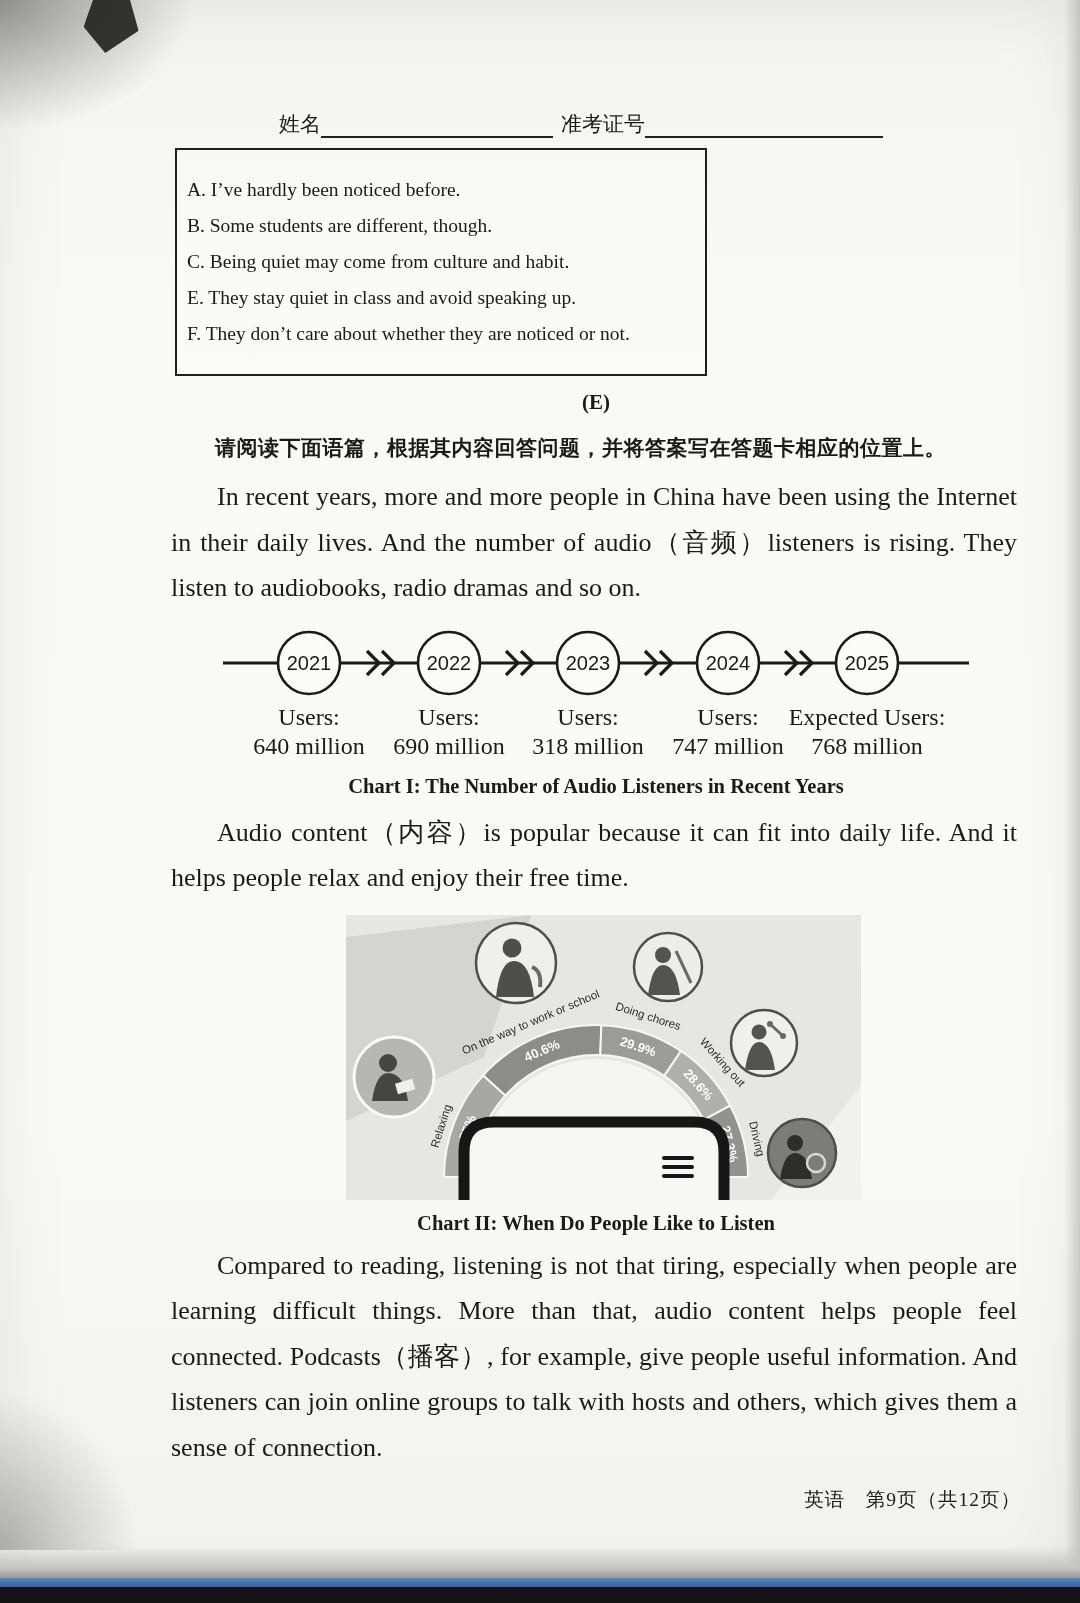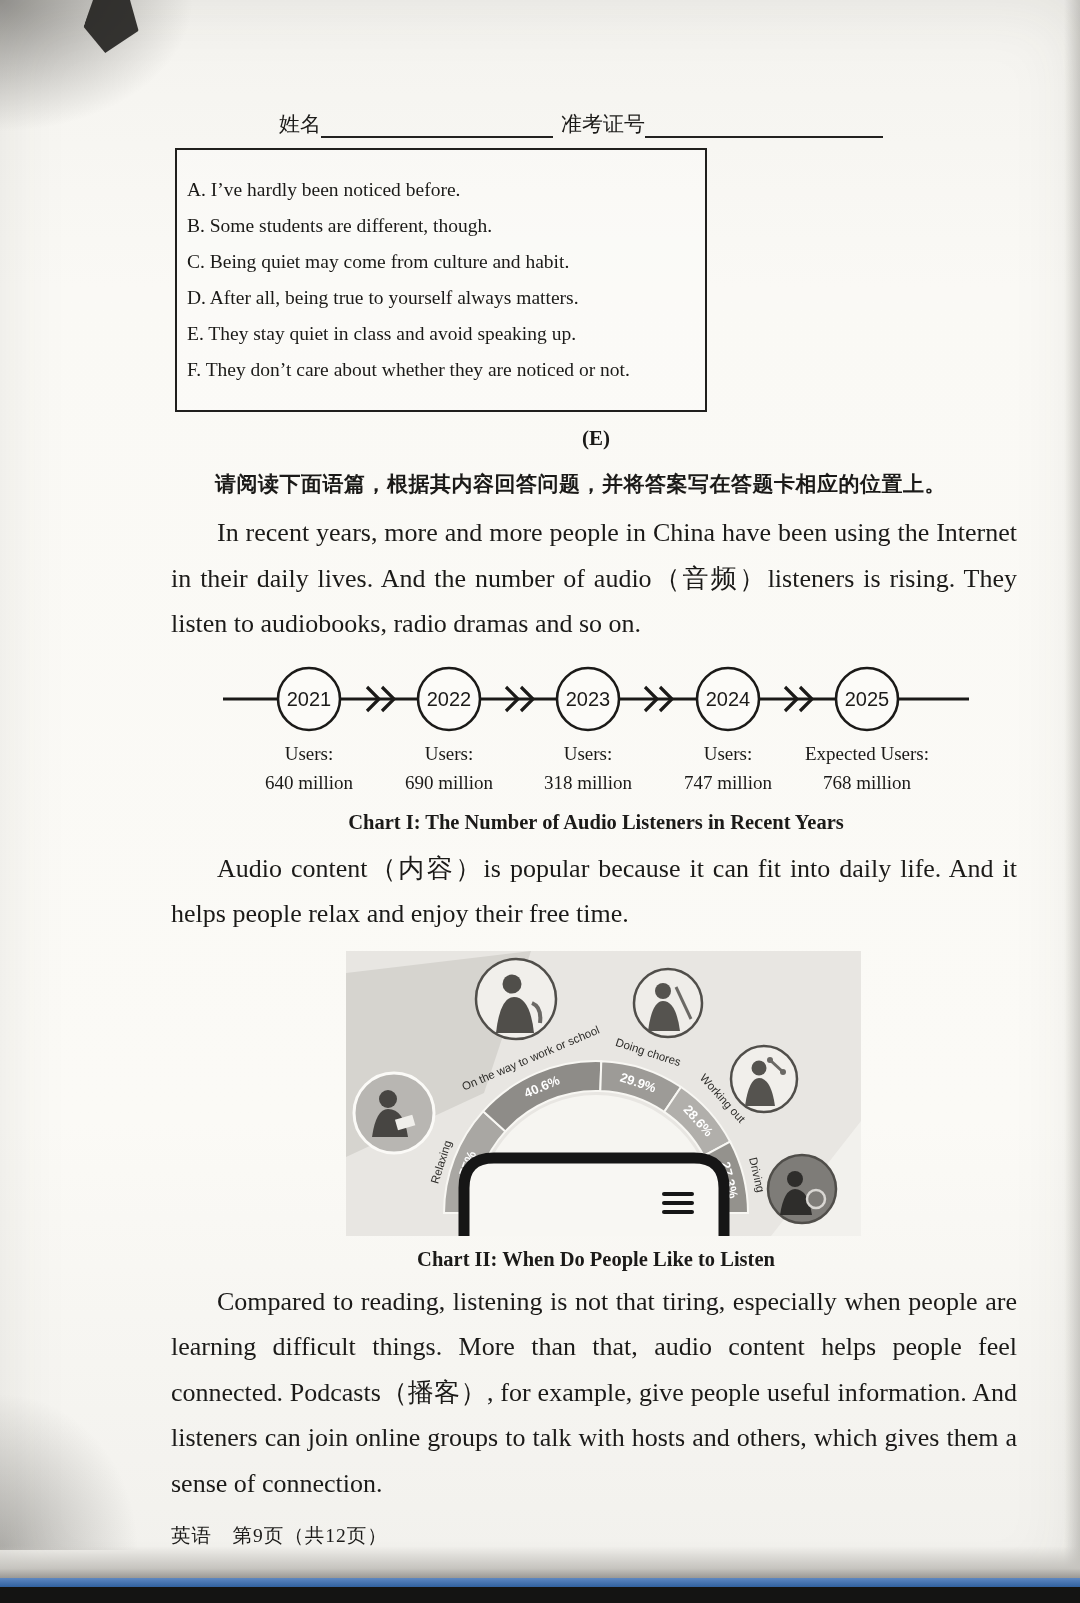--- a/index.html
+++ b/index.html
@@ -35,32 +35,32 @@
 
   .instruction { margin-top:14px; font-weight:bold; font-size:21px; line-height:32px; text-indent:44px; letter-spacing:0.5px; }
 
   .para { margin:10px 4px 0 0; font-size:26px; line-height:45.5px; text-align:justify; text-indent:46px; }
   .para.p2 { margin-top:12px; }
   .para.p3 { margin-top:8px; }
 
   .timeline { margin-top:14px; }
   .tl-svg { display:block; }
   .tl-svg text { font-family:"Liberation Sans","DejaVu Sans",sans-serif; font-size:20px; fill:#1b1a18; text-anchor:middle; }
-  .tl-labels { position:relative; height:64px; font-size:19px; }
+  .tl-labels { position:relative; height:64px; font-size:24px; }
   .tl-col { position:absolute; top:2px; width:170px; text-align:center; line-height:29px; white-space:nowrap; }
 
   .caption { margin-top:10px; text-align:center; font-weight:bold; font-size:20.5px; }
   .caption.c2 { margin-top:12px; }
 
   .chart2-wrap { margin-top:14px; margin-left:175px; width:515px; height:285px; }
   .chart2-wrap svg { display:block; }
   .seg-label { font-family:"Liberation Sans","DejaVu Sans",sans-serif; font-size:11.5px; fill:#2e2d2a; text-anchor:middle; }
   .seg-pct { font-family:"Liberation Sans","DejaVu Sans",sans-serif; font-size:13px; font-weight:bold; fill:#ffffff; text-anchor:middle; }
 
-  .page-footer { margin-top:16px; text-align:left; font-size:19.5px; letter-spacing:1px; }
+  .page-footer { margin-top:16px; text-align:right; font-size:19.5px; letter-spacing:1px; }
 
   
   .artifact-tl {
     position:absolute; left:86px; top:-10px; width:54px; height:64px;
     background:#21201e; opacity:.9; transform:rotate(16deg);
     clip-path:polygon(4% 14%, 62% 0, 100% 52%, 52% 100%, 0 70%);
   }
   .corner-shadow-tl {
     position:absolute; left:0; top:0; width:220px; height:150px;
     background:radial-gradient(ellipse at 0% 0%, rgba(40,38,34,0.45), rgba(40,38,34,0) 62%);
@@ -88,21 +88,20 @@
   <div class="main">
 
     <div class="header-row">
       <span>姓名</span><span class="uline w1"></span><span>准考证号</span><span class="uline w2"></span>
     </div>
 
     <div class="options-box">
       <div>A. I’ve hardly been noticed before.</div>
       <div>B. Some students are different, though.</div>
       <div>C. Being quiet may come from culture and habit.</div>
-      <div>D. After all, being true to yourself always matters.</div>
       <div>E. They stay quiet in class and avoid speaking up.</div>
       <div>F. They don’t care about whether they are noticed or not.</div>
     </div>
 
     <div class="section-label">(E)</div>
 
     <div class="instruction">请阅读下面语篇，根据其内容回答问题，并将答案写在答题卡相应的位置上。</div>
 
     <p class="para">In recent years, more and more people in China have been using the Internet in their daily lives. And the number of audio（音频）listeners is rising. They listen to audiobooks, radio dramas and so on.</p>
 

